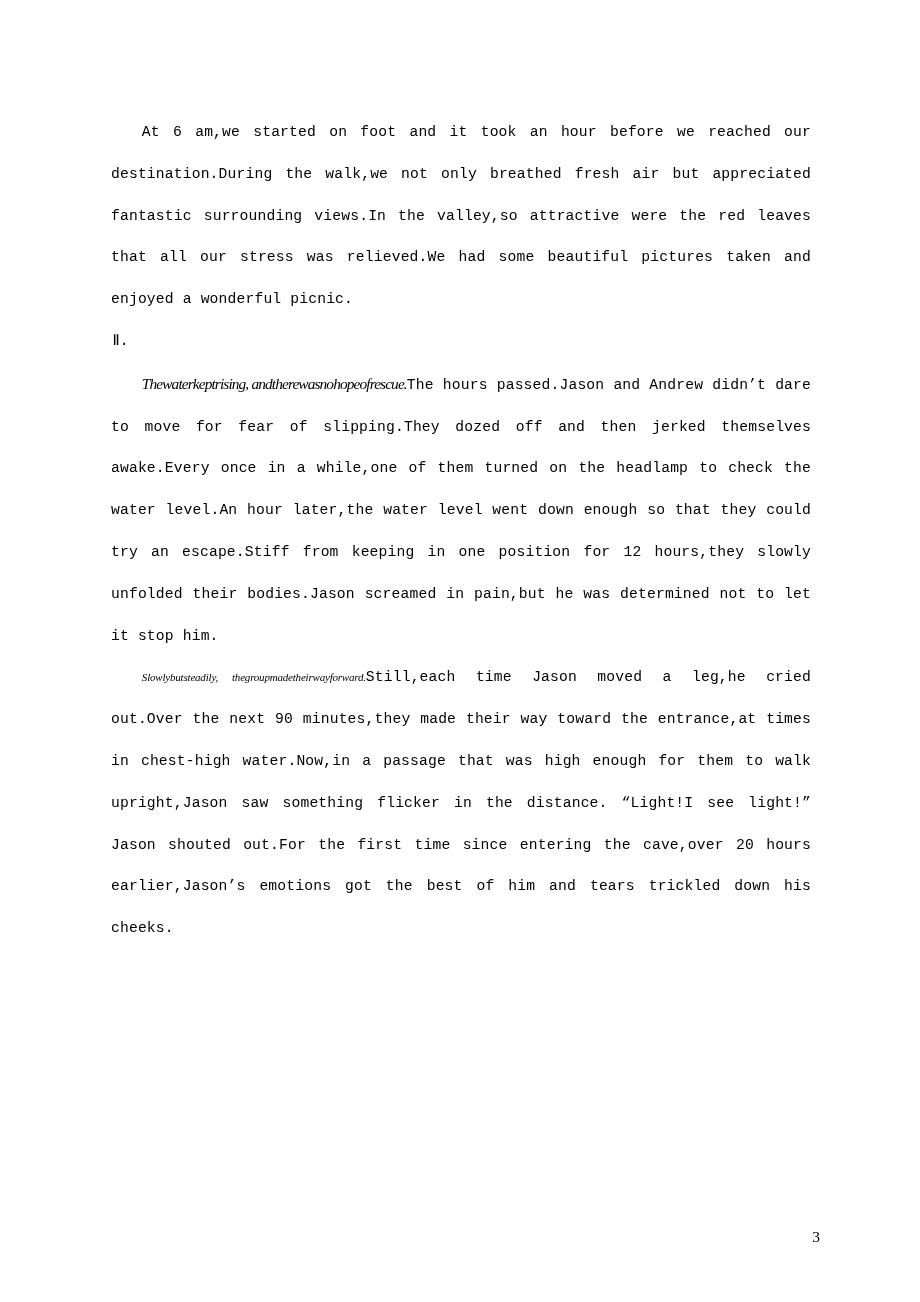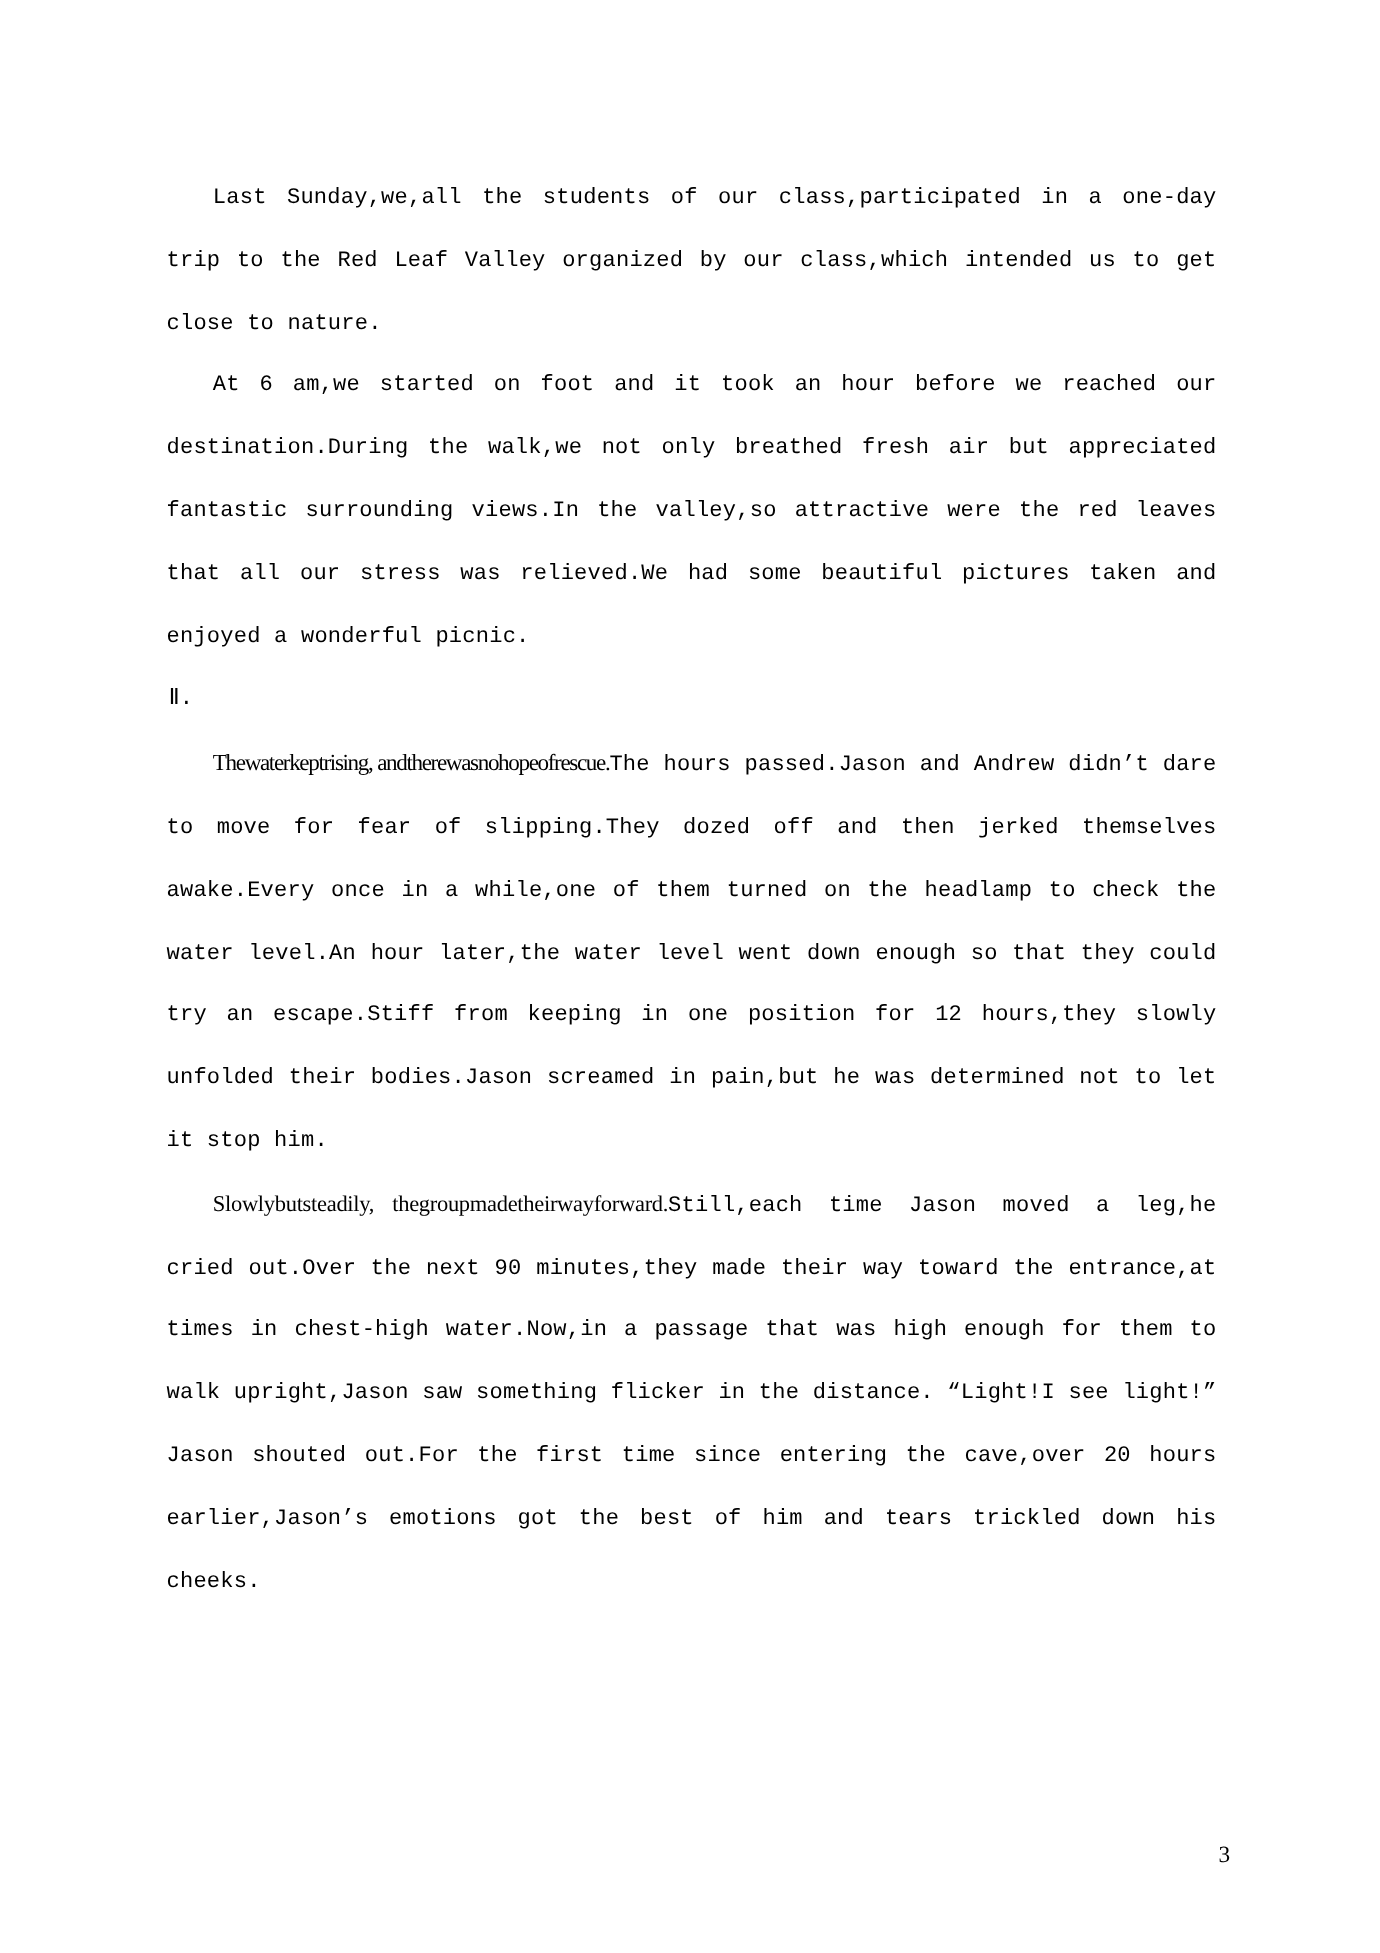--- a/index.html
+++ b/index.html
@@ -36,46 +36,47 @@
     text-indent: 2.1em;
   }
   .section-label {
     margin: 0;
     font-size: 14.7px;
     line-height: 41.8px;
     letter-spacing: 0.15px;
     padding-left: 0.1em;
   }
   .run-in {
+    font-style: italic;
     font-family: "Liberation Serif", "DejaVu Serif", serif;
-    font-size: 15px;
+    font-size: 11px;
     letter-spacing: -0.2px;
   }
   .run-in-compact {
+    font-style: italic;
     font-family: "Liberation Serif", "DejaVu Serif", serif;
     font-size: 15.4px;
     letter-spacing: -0.9px;
   }
   .page-number {
     position: absolute;
     right: 100px;
     bottom: 56px;
     font-size: 15.5px;
     font-family: "Liberation Serif", "DejaVu Serif", serif;
     color: #000000;
   }
 </style>
 </head>
 <body>
 
 <div class="page">
 
   <div class="content">
 
-    <p class="para indent">Last Sunday,we,all the students of our class,participated in a one-day trip to the Red Leaf Valley organized by our class,which intended us to get close to nature.</p>
 
     <p class="para indent">At 6 am,we started on foot and it took an hour before we reached our destination.During the walk,we not only breathed fresh air but appreciated fantastic surrounding views.In the valley,so attractive were the red leaves that all our stress was relieved.We had some beautiful pictures taken and enjoyed a wonderful picnic.</p>
 
 
     <p class="section-label">Ⅱ.</p>
 
     <p class="para indent"><span class="run-in-compact">Thewaterkeptrising, andtherewasnohopeofrescue.</span><span>The hours passed.Jason and Andrew didn’t dare to move for fear of slipping.They dozed off and then jerked themselves awake.Every once in a while,one of them turned on the headlamp to check the water level.An hour later,the water level went down enough so that they could try an escape.Stiff from keeping in one position for 12 hours,they slowly unfolded their bodies.Jason screamed in pain,but he was determined not to let it stop him.</span></p>
 
     <p class="para indent"><span class="run-in">Slowlybutsteadily, thegroupmadetheirwayforward.</span><span>Still,each time Jason moved a leg,he cried out.Over the next 90 minutes,they made their way toward the entrance,at times in chest-high water.Now,in a passage that was high enough for them to walk upright,Jason saw something flicker in the distance. “Light!I see light!” Jason shouted out.For the first time since entering the cave,over 20 hours earlier,Jason’s emotions got the best of him and tears trickled down his cheeks.</span></p>
 

